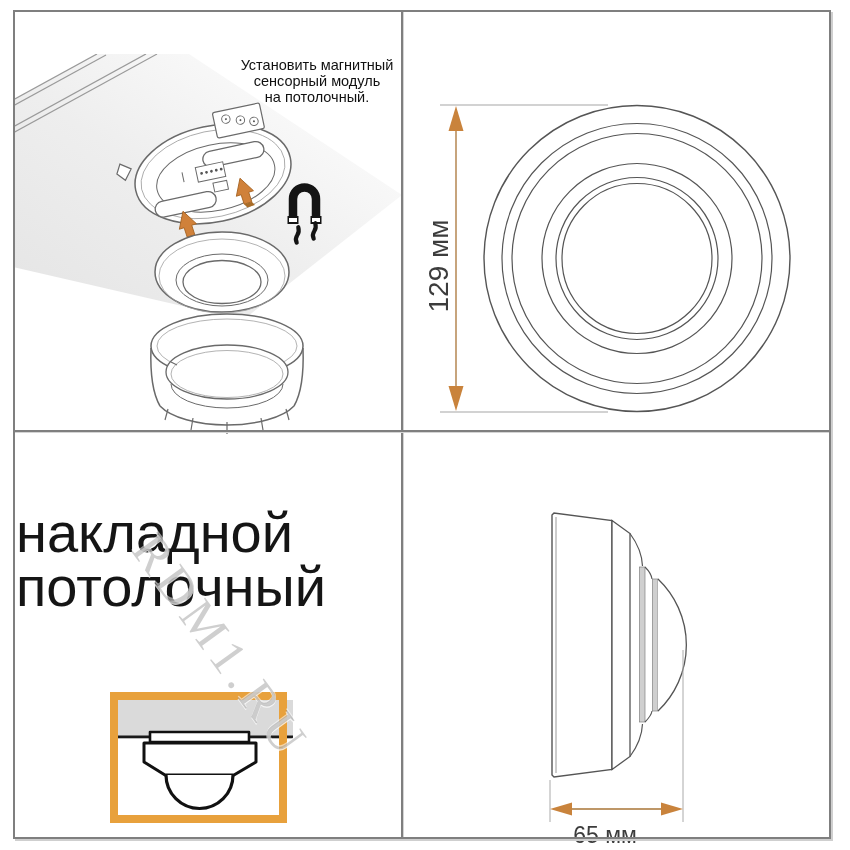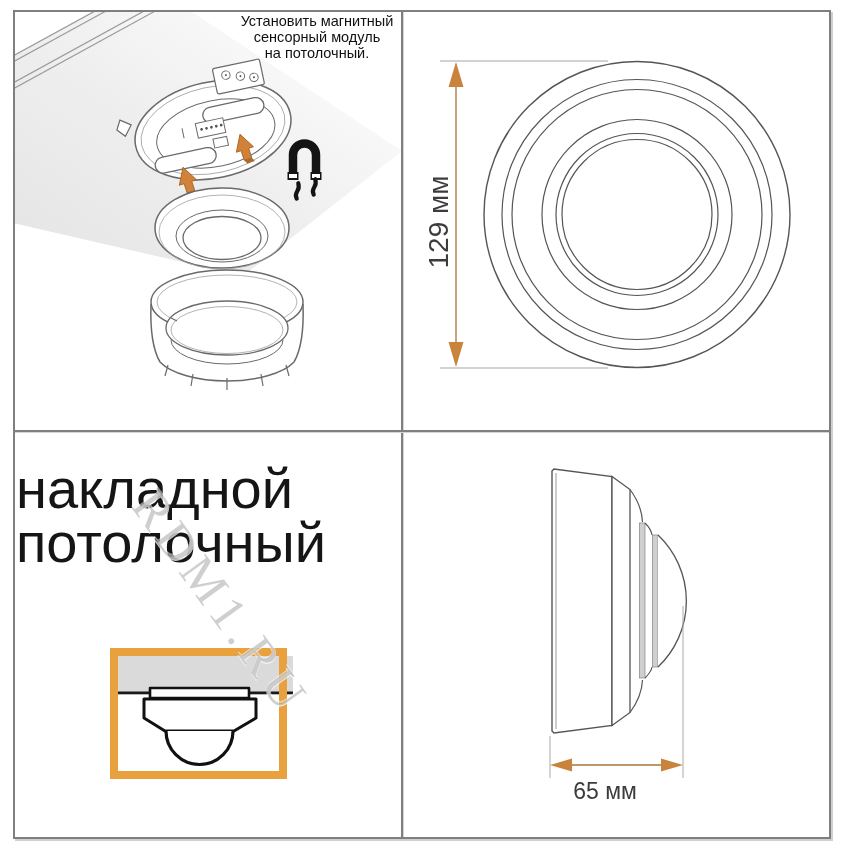--- a/index.html
+++ b/index.html
@@ -1,18 +1,18 @@
 <!DOCTYPE html>
 <html><head>
 <meta charset="utf-8">
 <style>
   html,body{margin:0;padding:0;background:#fff;}
   .stage{position:relative;width:850px;height:850px;background:#ffffff;overflow:hidden;
          font-family:"Liberation Sans", sans-serif;}
-  .quad{position:absolute;overflow:hidden;}
+  .quad{position:absolute;overflow:hidden;margin-top:44px;}
   #q1{left:13px;top:10px;width:389px;height:421px;}
   #q2{left:402px;top:10px;width:427px;height:421px;}
   #q3{left:13px;top:431px;width:389px;height:408px;}
   #q4{left:402px;top:431px;width:427px;height:408px;text-align:center;}
   .quad svg{position:absolute;left:0;top:0;}
   .frame{position:absolute;left:13px;top:10px;width:818px;height:829px;
          border:2px solid #7f7f7f;box-sizing:border-box;
          box-shadow:2px 2px 0 #cfcfcf;pointer-events:none;z-index:6;}
   .vdiv{position:absolute;left:401px;top:10px;width:2px;height:829px;background:#7f7f7f;
         box-shadow:1px 0 0 #d4d4d4;z-index:5;}

